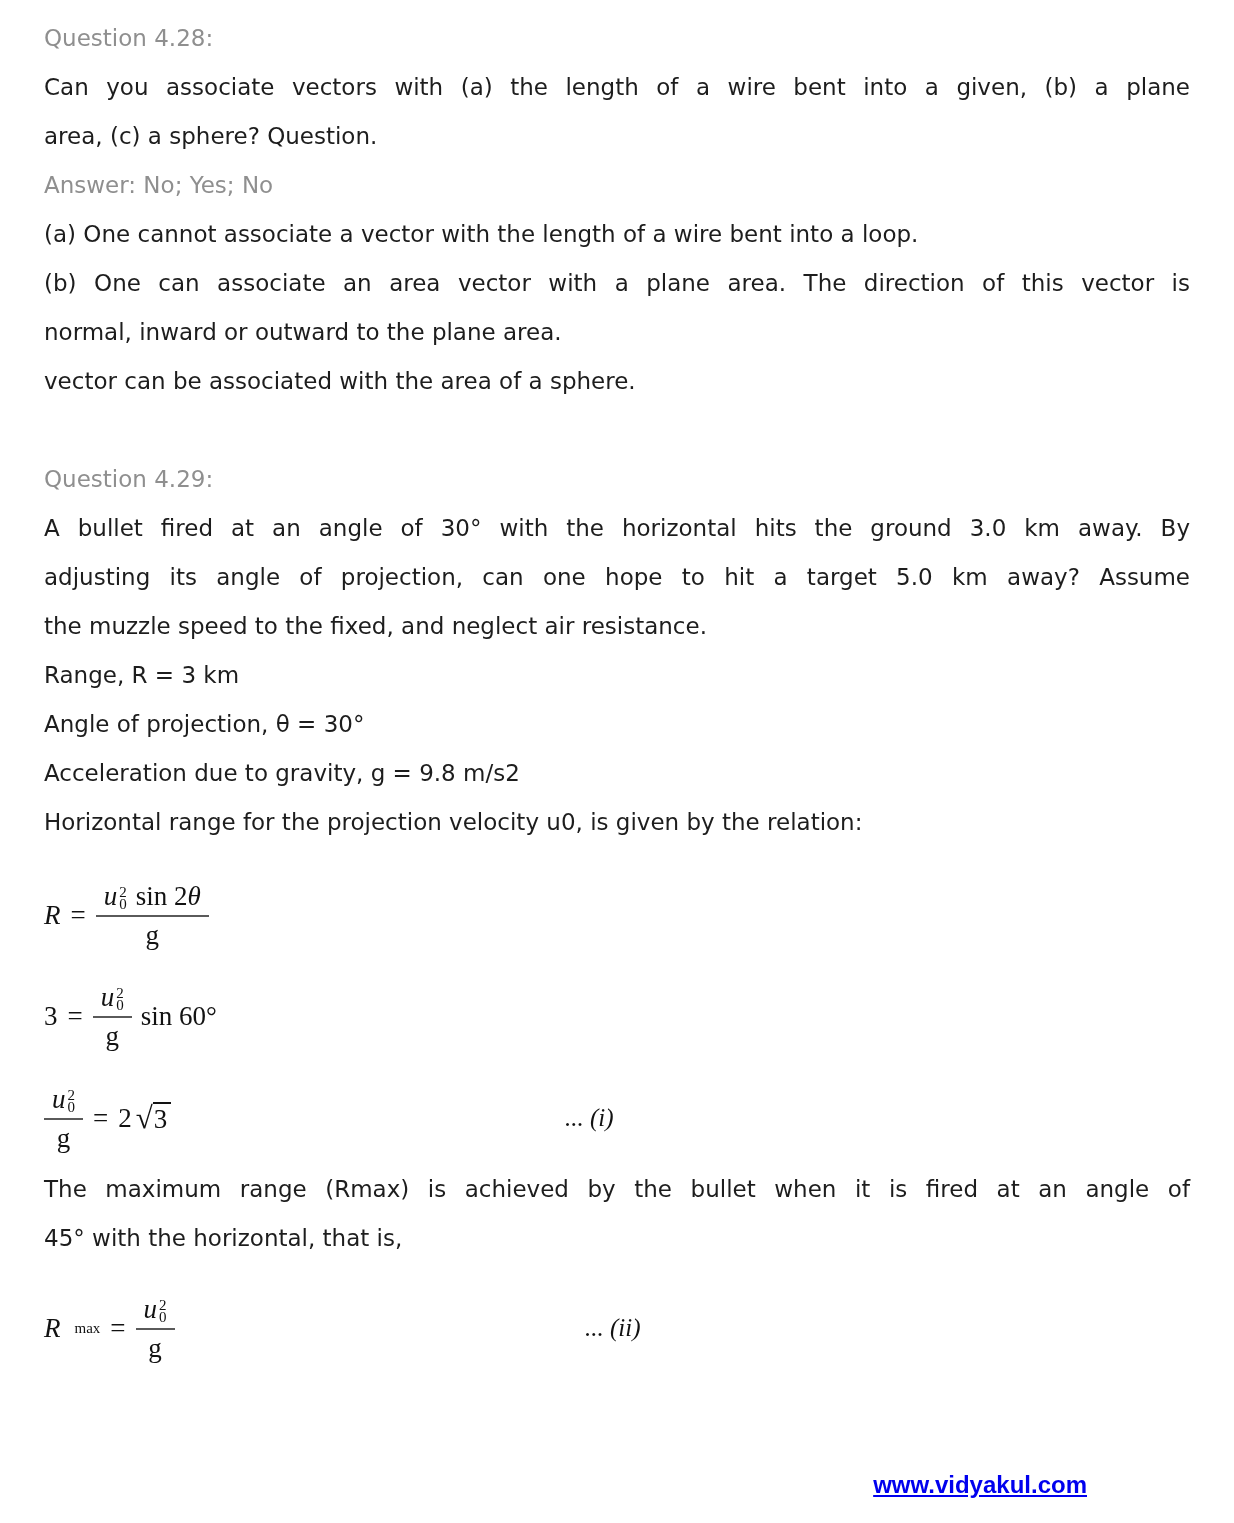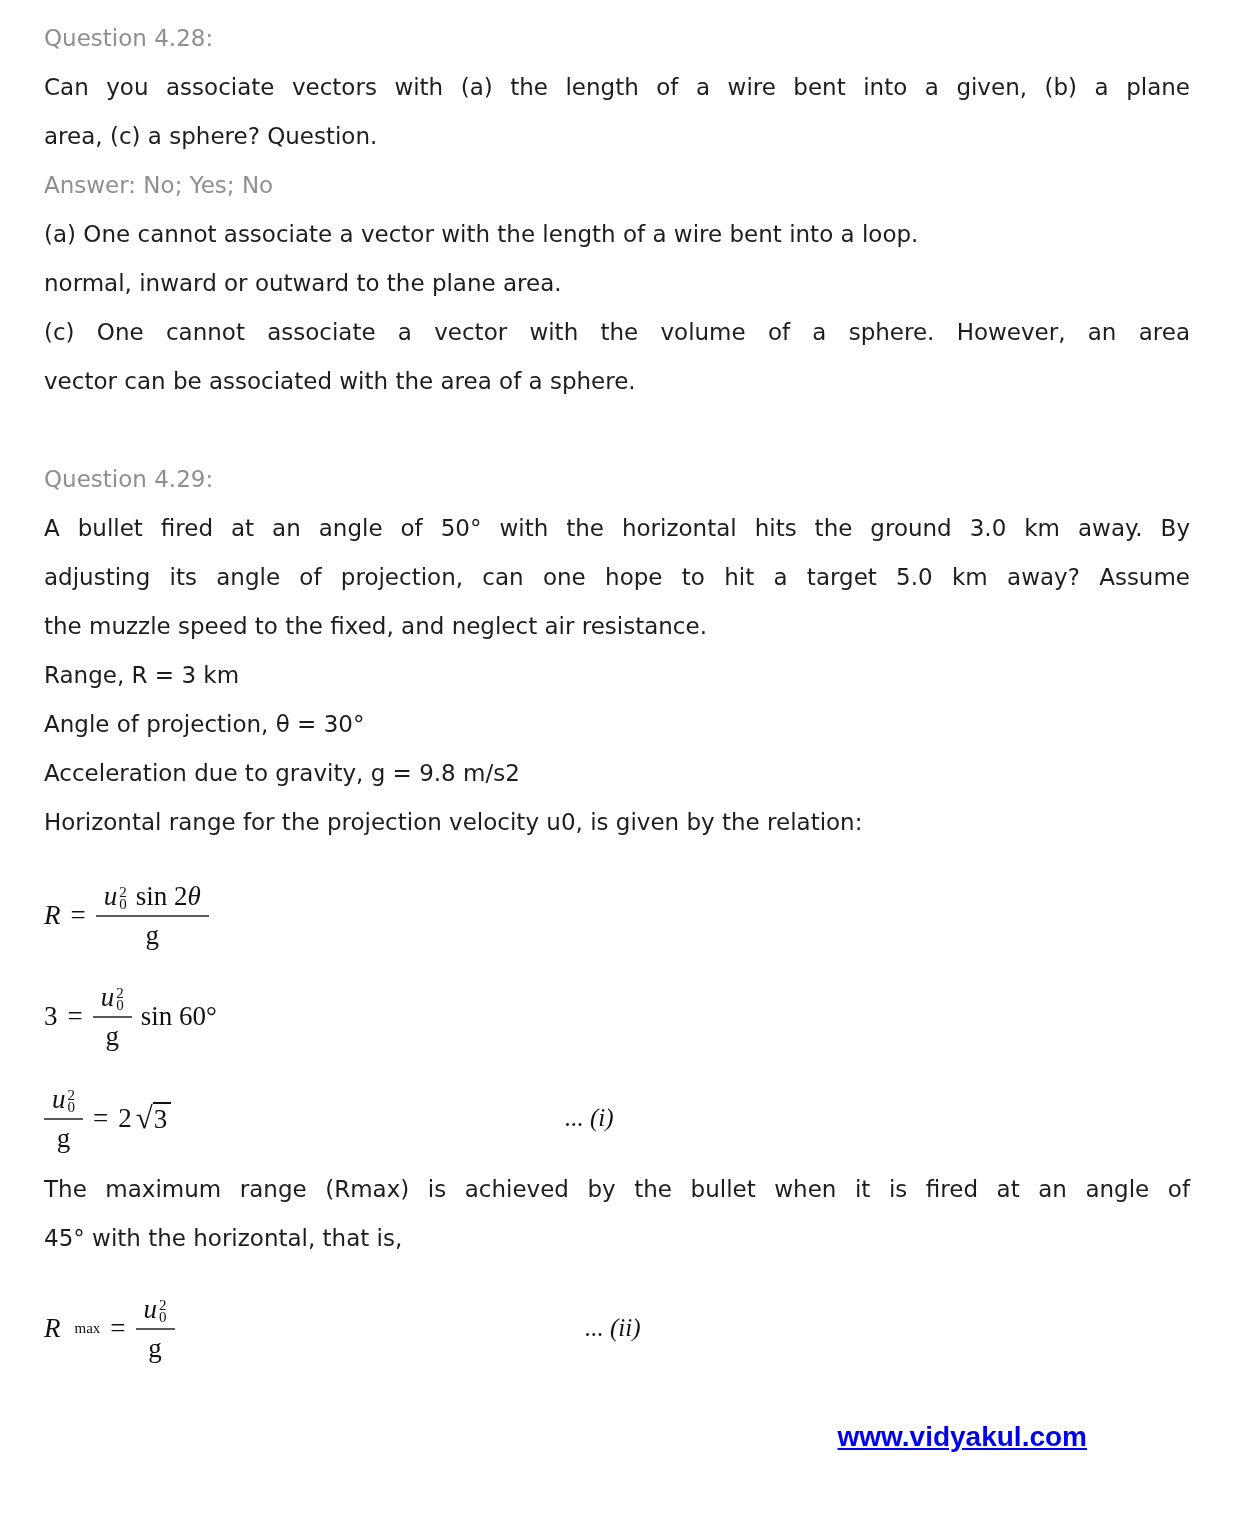--- a/index.html
+++ b/index.html
@@ -44,44 +44,44 @@
   }
   .fn{margin-left:9px;text-align:right;}
   .lhs-sub{font-size:15px;vertical-align:-9px;margin-left:14px;}
   .sqrt-sym{font-size:31px;margin-left:4px;}
   .rad{border-top:2px solid #121212;padding:0 4px 0 1px;}
   .annot{position:absolute;font-style:italic;font-size:25px;color:#121212;}
   .annot-i{left:521px;}
   .annot-ii{left:541px;}
   
   .footer-link{
-    position:absolute;top:1422px;right:147px;
+    position:absolute;top:1470px;right:147px;
     font-family:"Liberation Sans","DejaVu Sans",sans-serif;
-    font-weight:bold;font-size:28px;line-height:30px;
+    font-weight:bold;font-size:24px;line-height:30px;
     color:#0000ee;text-decoration:underline;cursor:pointer;
   }
 </style>
 </head>
 <body>
 
 <div class="page">
 
   <div class="ln gray">Question 4.28:</div>
   <div class="ln just">Can you associate vectors with (a) the length of a wire bent into a given, (b) a plane</div>
   <div class="ln">area, (c) a sphere? Question.</div>
   <div class="ln gray">Answer: No; Yes; No</div>
   <div class="ln">(a) One cannot associate a vector with the length of a wire bent into a loop.</div>
+  <div class="ln just">(b) One can associate an area vector with a plane area. The direction of this vector is</div>
   <div class="ln">normal, inward or outward to the plane area.</div>
-  <div class="ln just">(c) One cannot associate a vector with the volume of a sphere. However, an area</div>
   <div class="ln">vector can be associated with the area of a sphere.</div>
 
   <div class="ln"></div>
 
   <div class="ln gray">Question 4.29:</div>
-  <div class="ln just">A bullet fired at an angle of 50° with the horizontal hits the ground 3.0 km away. By</div>
+  <div class="ln just">A bullet fired at an angle of 30° with the horizontal hits the ground 3.0 km away. By</div>
   <div class="ln just">adjusting its angle of projection, can one hope to hit a target 5.0 km away? Assume</div>
   <div class="ln">the muzzle speed to the fixed, and neglect air resistance.</div>
   <div class="ln">Range, R = 3 km</div>
   <div class="ln">Angle of projection, θ = 30°</div>
   <div class="ln">Acceleration due to gravity, g = 9.8 m/s2</div>
   <div class="ln">Horizontal range for the projection velocity u0, is given by the relation:</div>
 
   <div class="fml fml-1">
     <span class="it">R</span>
     <span class="eq">=</span>

